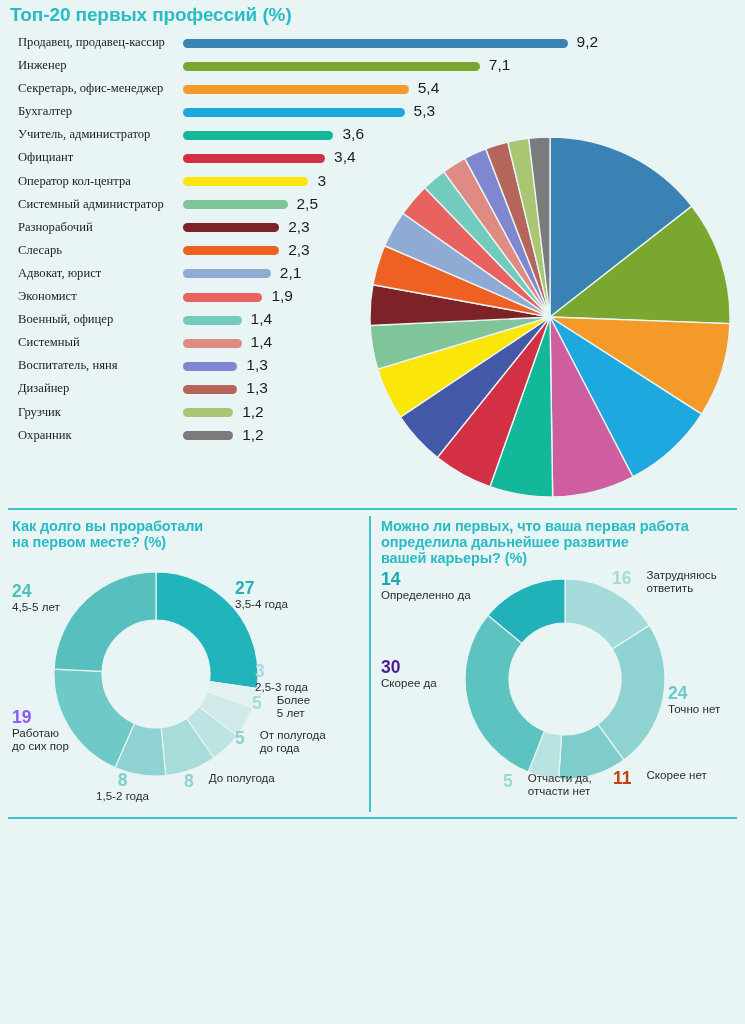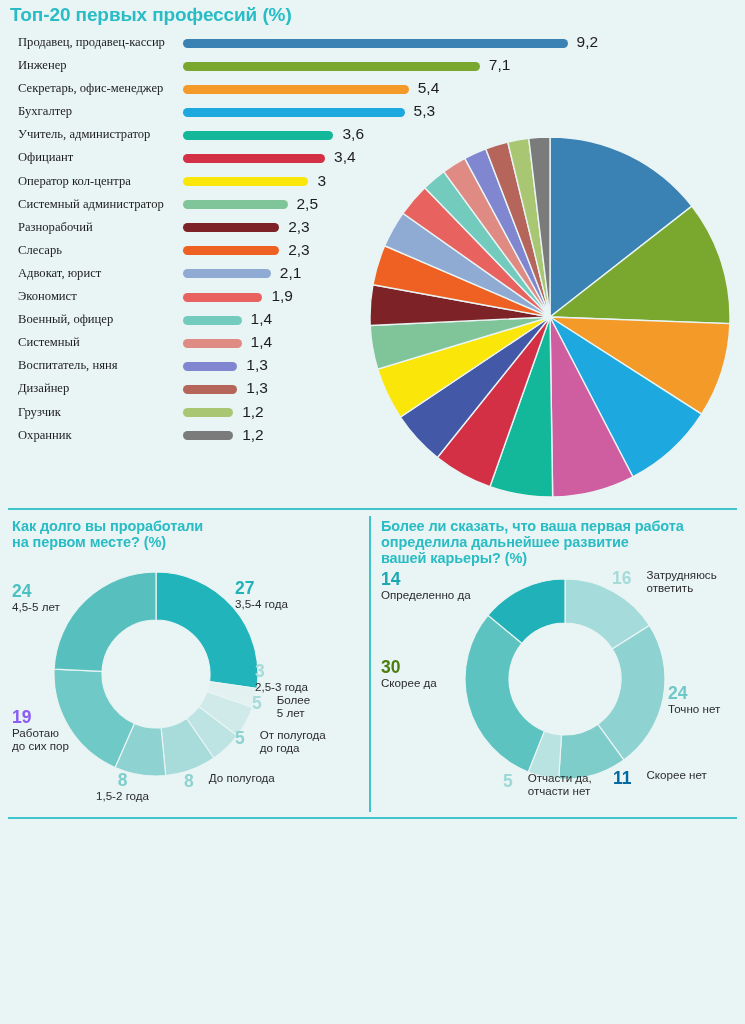--- a/index.html
+++ b/index.html
@@ -296,21 +296,21 @@
     </div>
     <div class="dlblock" style="left:12px;top:202px;">
       <div class="donut-num" style="color:#8b5cf6;">19</div>
       <div class="donut-lab">
         <span>Работаю</span><br>
         <span>до сих пор</span>
       </div>
     </div>
 
     <div id="mid-right-title">
-      <div class="sec-title">Более ли сказать, что ваша первая работа</div>
+      <div class="sec-title">Можно ли первых, что ваша первая работа</div>
       <div class="sec-title">определила дальнейшее развитие</div>
       <div class="sec-title">вашей карьеры? (%)</div>
     </div>
 
     <svg id="donut-right" width="370" height="240" viewBox="0 0 370 240" style="position:absolute;left:375px;top:58px;">
         <path d="M 190 15 A 100 100 0 0 1 274.4327925502015 61.417320502100345 L 237.28236382811286 84.9936994811762 A 56 56 0 0 0 190 59 Z" fill="#a5dcdb" stroke="#e9f4f4" stroke-width="1.2"></path>
         <path d="M 274.4327925502015 61.417320502100345 A 100 100 0 0 1 248.77852522924732 195.90169943749476 L 222.91597412837848 160.30495168499706 A 56 56 0 0 0 237.28236382811286 84.9936994811762 Z" fill="#8ed3d1" stroke="#e9f4f4" stroke-width="1.2"></path>
         <path d="M 248.77852522924732 195.90169943749476 A 100 100 0 0 1 183.72094804706865 214.80267284282715 L 186.48373090635846 170.88949679198322 A 56 56 0 0 0 222.91597412837848 160.30495168499706 Z" fill="#7ecdcb" stroke="#e9f4f4" stroke-width="1.2"></path>
         <path d="M 183.72094804706865 214.80267284282715 A 100 100 0 0 1 153.1875447315322 207.97764858882513 L 169.38502504965803 167.06748320974208 A 56 56 0 0 0 186.48373090635846 170.88949679198322 Z" fill="#b9e3e1" stroke="#e9f4f4" stroke-width="1.2"></path>
         <path d="M 153.1875447315322 207.97764858882513 A 100 100 0 0 1 112.94867572242107 51.25760102513104 L 146.8512584045558 79.30425657407338 A 56 56 0 0 0 169.38502504965803 167.06748320974208 Z" fill="#5cc3c1" stroke="#e9f4f4" stroke-width="1.2"></path>
@@ -324,30 +324,30 @@
     <div class="dlblock" style="left:612px;top:62px;">
       <div style="display:flex;align-items:flex-start;">
         <span class="inline-num" style="color:#a6dbda;">16</span>
         <span class="donut-lab">
           <span>Затрудняюсь</span><br>
           <span>ответить</span>
         </span>
       </div>
     </div>
     <div class="dlblock" style="left:381px;top:152px;">
-      <div class="donut-num" style="color:#4d7c0f;">30</div>
+      <div class="donut-num" style="color:#4c1d95;">30</div>
       <div class="donut-lab">Скорее да</div>
     </div>
     <div class="dlblock" style="left:668px;top:178px;">
       <div class="donut-num" style="color:#6cc9c7;">24</div>
       <div class="donut-lab">Точно нет</div>
     </div>
     <div class="dlblock" style="left:613px;top:262px;">
       <div style="display:flex;align-items:flex-start;">
-        <span class="inline-num" style="color:#0369a1;">11</span>
+        <span class="inline-num" style="color:#c2410c;">11</span>
         <span class="donut-lab">Скорее нет</span>
       </div>
     </div>
     <div class="dlblock" style="left:503px;top:265px;">
       <div style="display:flex;align-items:flex-start;">
         <span class="inline-num" style="color:#9bd8d6;">5</span>
         <span class="donut-lab">
           <span>Отчасти да,</span><br>
           <span>отчасти нет</span>
         </span>

